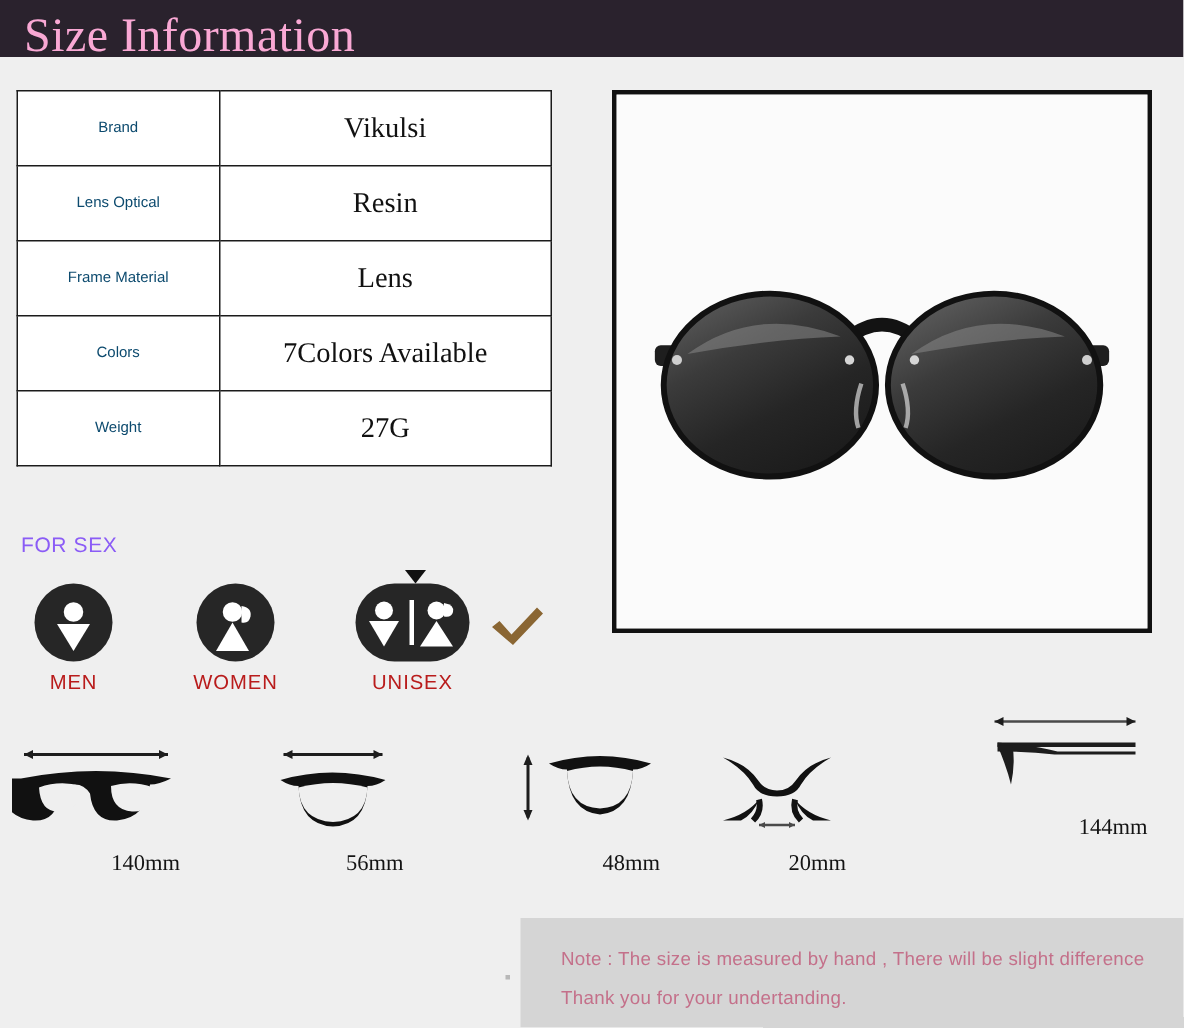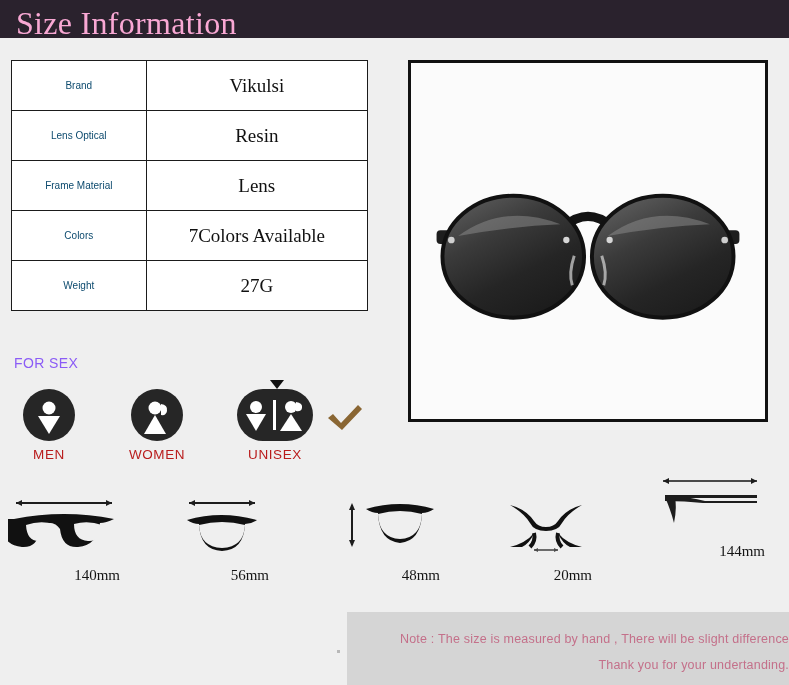--- a/index.html
+++ b/index.html
@@ -92,30 +92,29 @@
   
   .meas-item { position: absolute; text-align: right; }
   .meas-label {
     font-family: "Liberation Serif", serif;
     font-size: 15px; color: #141414;
     margin-top: 8px;
   }
   #meas-0 { left: 8px;   top: 495px; width: 112px; }
   #meas-1 { left: 175px; top: 495px; width: 94px;  }
   #meas-2 { left: 340px; top: 495px; width: 100px; }
-  #meas-3 { left: 500px; top: 495px; width: 92px;  }
+  #meas-3 { left: 472px; top: 495px; width: 92px;  }
   #meas-4 { left: 655px; top: 471px; width: 110px; }
 
   
   #note-box {
     position: absolute; left: 347px; top: 612px;
     width: 442px; height: 73px;
     background: #d5d5d5;
     padding: 14px 0 0 27px;
-    text-align: right;
   }
   .note-line {
     font-size: 12.5px; color: #c4708a; line-height: 26px;
     letter-spacing: .2px;
   }
   #note-dot {
     position: absolute; left: 337px; top: 650px;
     width: 3px; height: 3px; background: #b8b8b8;
   }
 </style>

